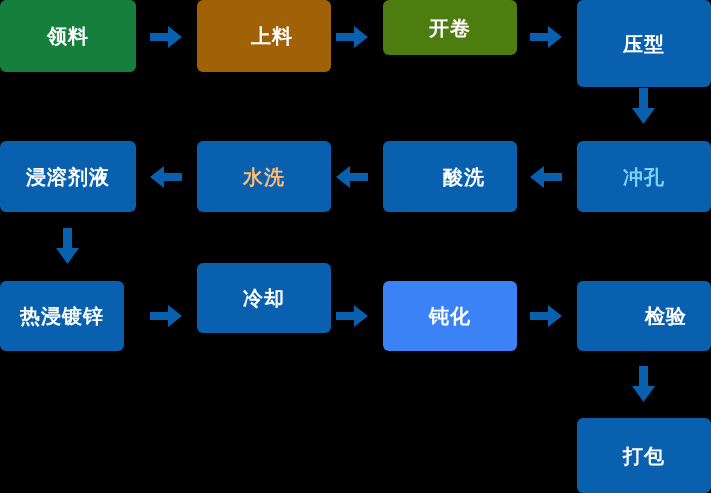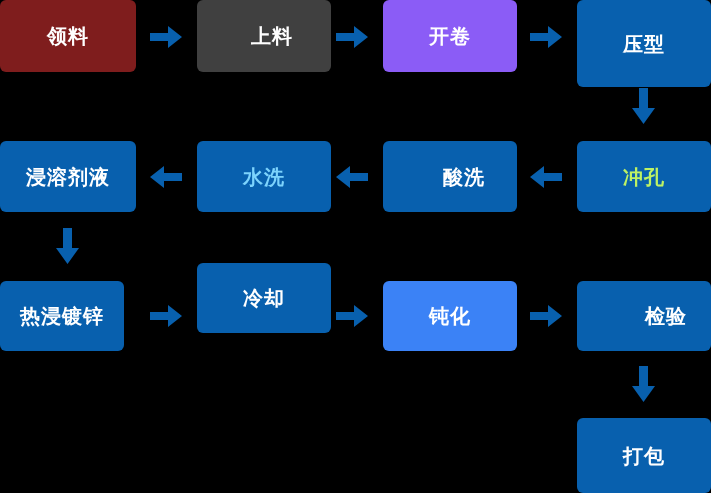--- a/index.html
+++ b/index.html
@@ -37,39 +37,39 @@
   .arrow svg {
     display: block;
     overflow: visible;
   }
   .arrow svg path { fill: #0860ae; }
 </style>
 </head>
 <body>
 
 <div id="canvas">
-    <div class="node" style="left: 0px; top: 0px; width: 136px; height: 72px; background: #7f1d1d; color: rgb(255, 255, 255);">
+    <div class="node" style="left: 0px; top: 0px; width: 136px; height: 72px; background: #15803d; color: rgb(255, 255, 255);">
       <span>领料</span>
     </div>
-    <div class="node" style="left: 197px; top: 0px; width: 134px; height: 72px; background: #404040; color: rgb(255, 255, 255); padding-left: 16px;">
+    <div class="node" style="left: 197px; top: 0px; width: 134px; height: 72px; background: #a16207; color: rgb(255, 255, 255); padding-left: 16px;">
       <span>上料</span>
     </div>
-    <div class="node" style="left: 383px; top: 0px; width: 134px; height: 72px; background: #8b5cf6; color: rgb(255, 255, 255);">
+    <div class="node" style="left: 383px; top: 0px; width: 134px; height: 55px; background: #4d7c0f; color: rgb(255, 255, 255);">
       <span>开卷</span>
     </div>
     <div class="node" style="left: 577px; top: 0px; width: 134px; height: 87px; background: rgb(8, 96, 174); color: rgb(255, 255, 255);">
       <span>压型</span>
     </div>
-    <div class="node" style="left: 577px; top: 141px; width: 134px; height: 71px; background: rgb(8, 96, 174); color: #bef264;">
+    <div class="node" style="left: 577px; top: 141px; width: 134px; height: 71px; background: rgb(8, 96, 174); color: #7dd3fc;">
       <span>冲孔</span>
     </div>
     <div class="node" style="left: 383px; top: 141px; width: 134px; height: 71px; background: rgb(8, 96, 174); color: rgb(255, 255, 255); padding-left: 28px;">
       <span>酸洗</span>
     </div>
-    <div class="node" style="left: 197px; top: 141px; width: 134px; height: 71px; background: rgb(8, 96, 174); color: #7dd3fc;">
+    <div class="node" style="left: 197px; top: 141px; width: 134px; height: 71px; background: rgb(8, 96, 174); color: #fdba74;">
       <span>水洗</span>
     </div>
     <div class="node" style="left: 0px; top: 141px; width: 136px; height: 71px; background: rgb(8, 96, 174); color: rgb(255, 255, 255);">
       <span>浸溶剂液</span>
     </div>
     <div class="node" style="left: 0px; top: 281px; width: 124px; height: 70px; background: rgb(8, 96, 174); color: rgb(255, 255, 255); font-family: Liberation Serif, serif;">
       <span>热浸镀锌</span>
     </div>
     <div class="node" style="left: 197px; top: 263px; width: 134px; height: 70px; background: rgb(8, 96, 174); color: rgb(255, 255, 255);">
       <span>冷却</span>

